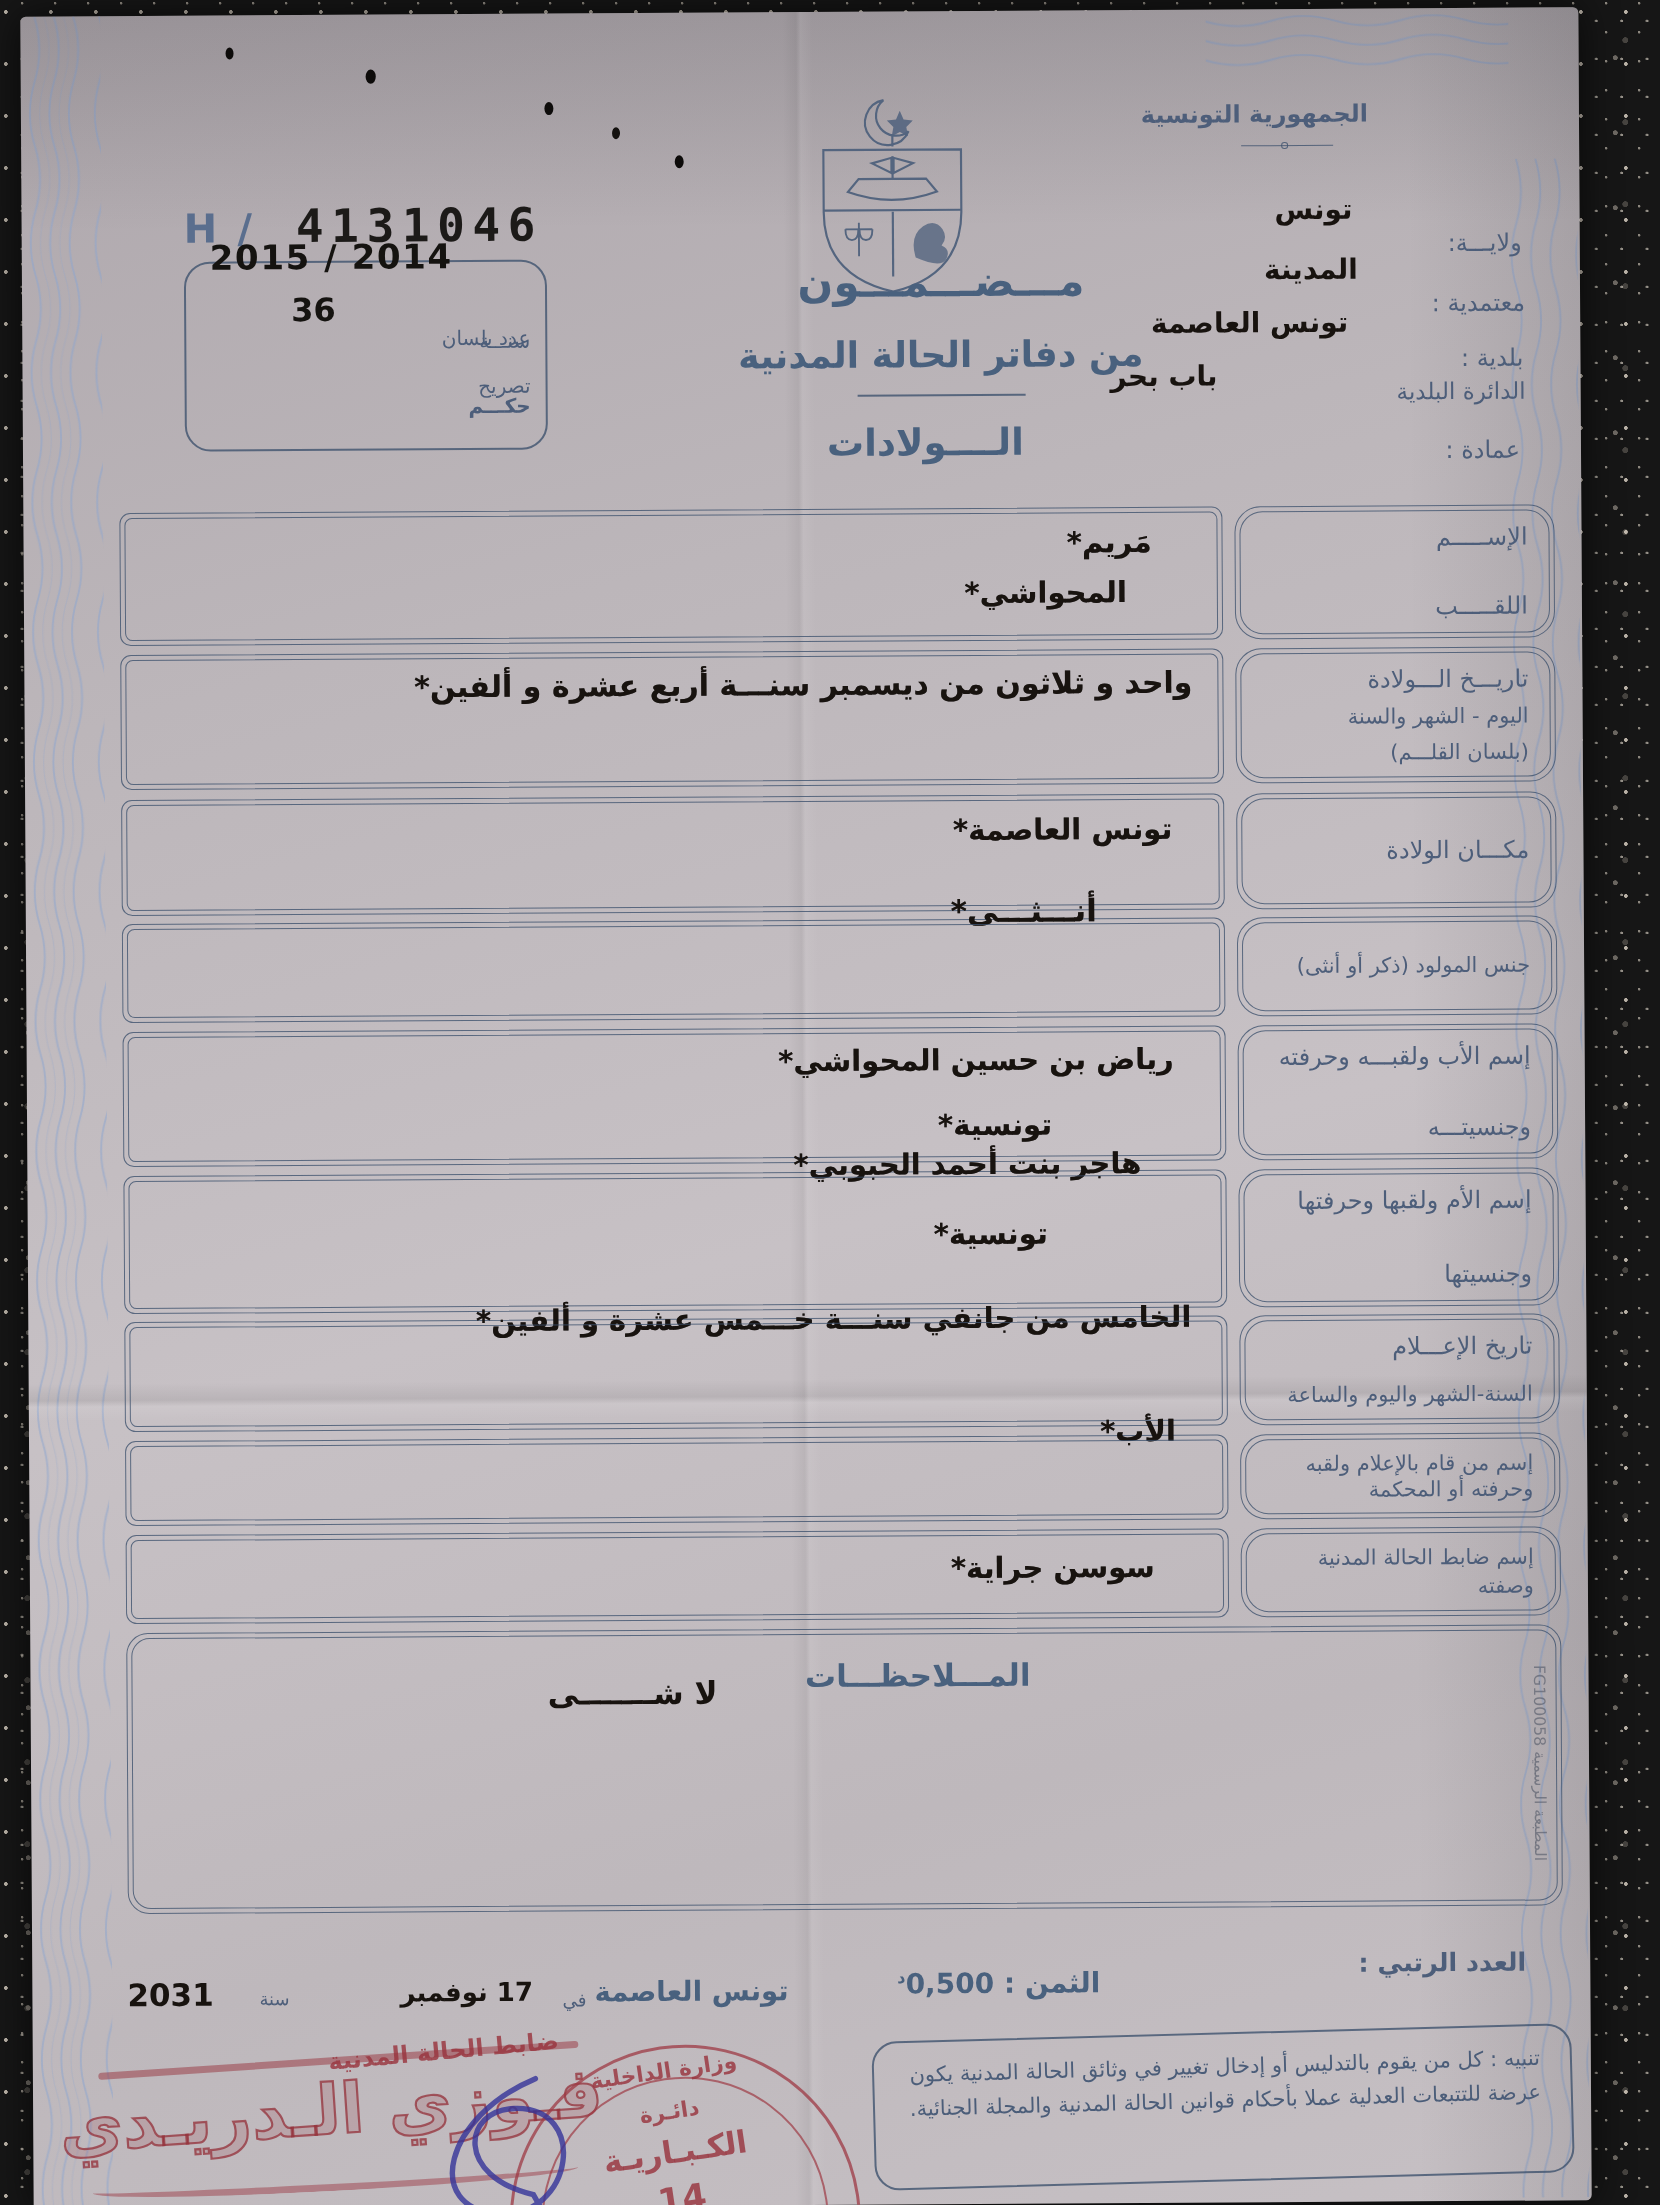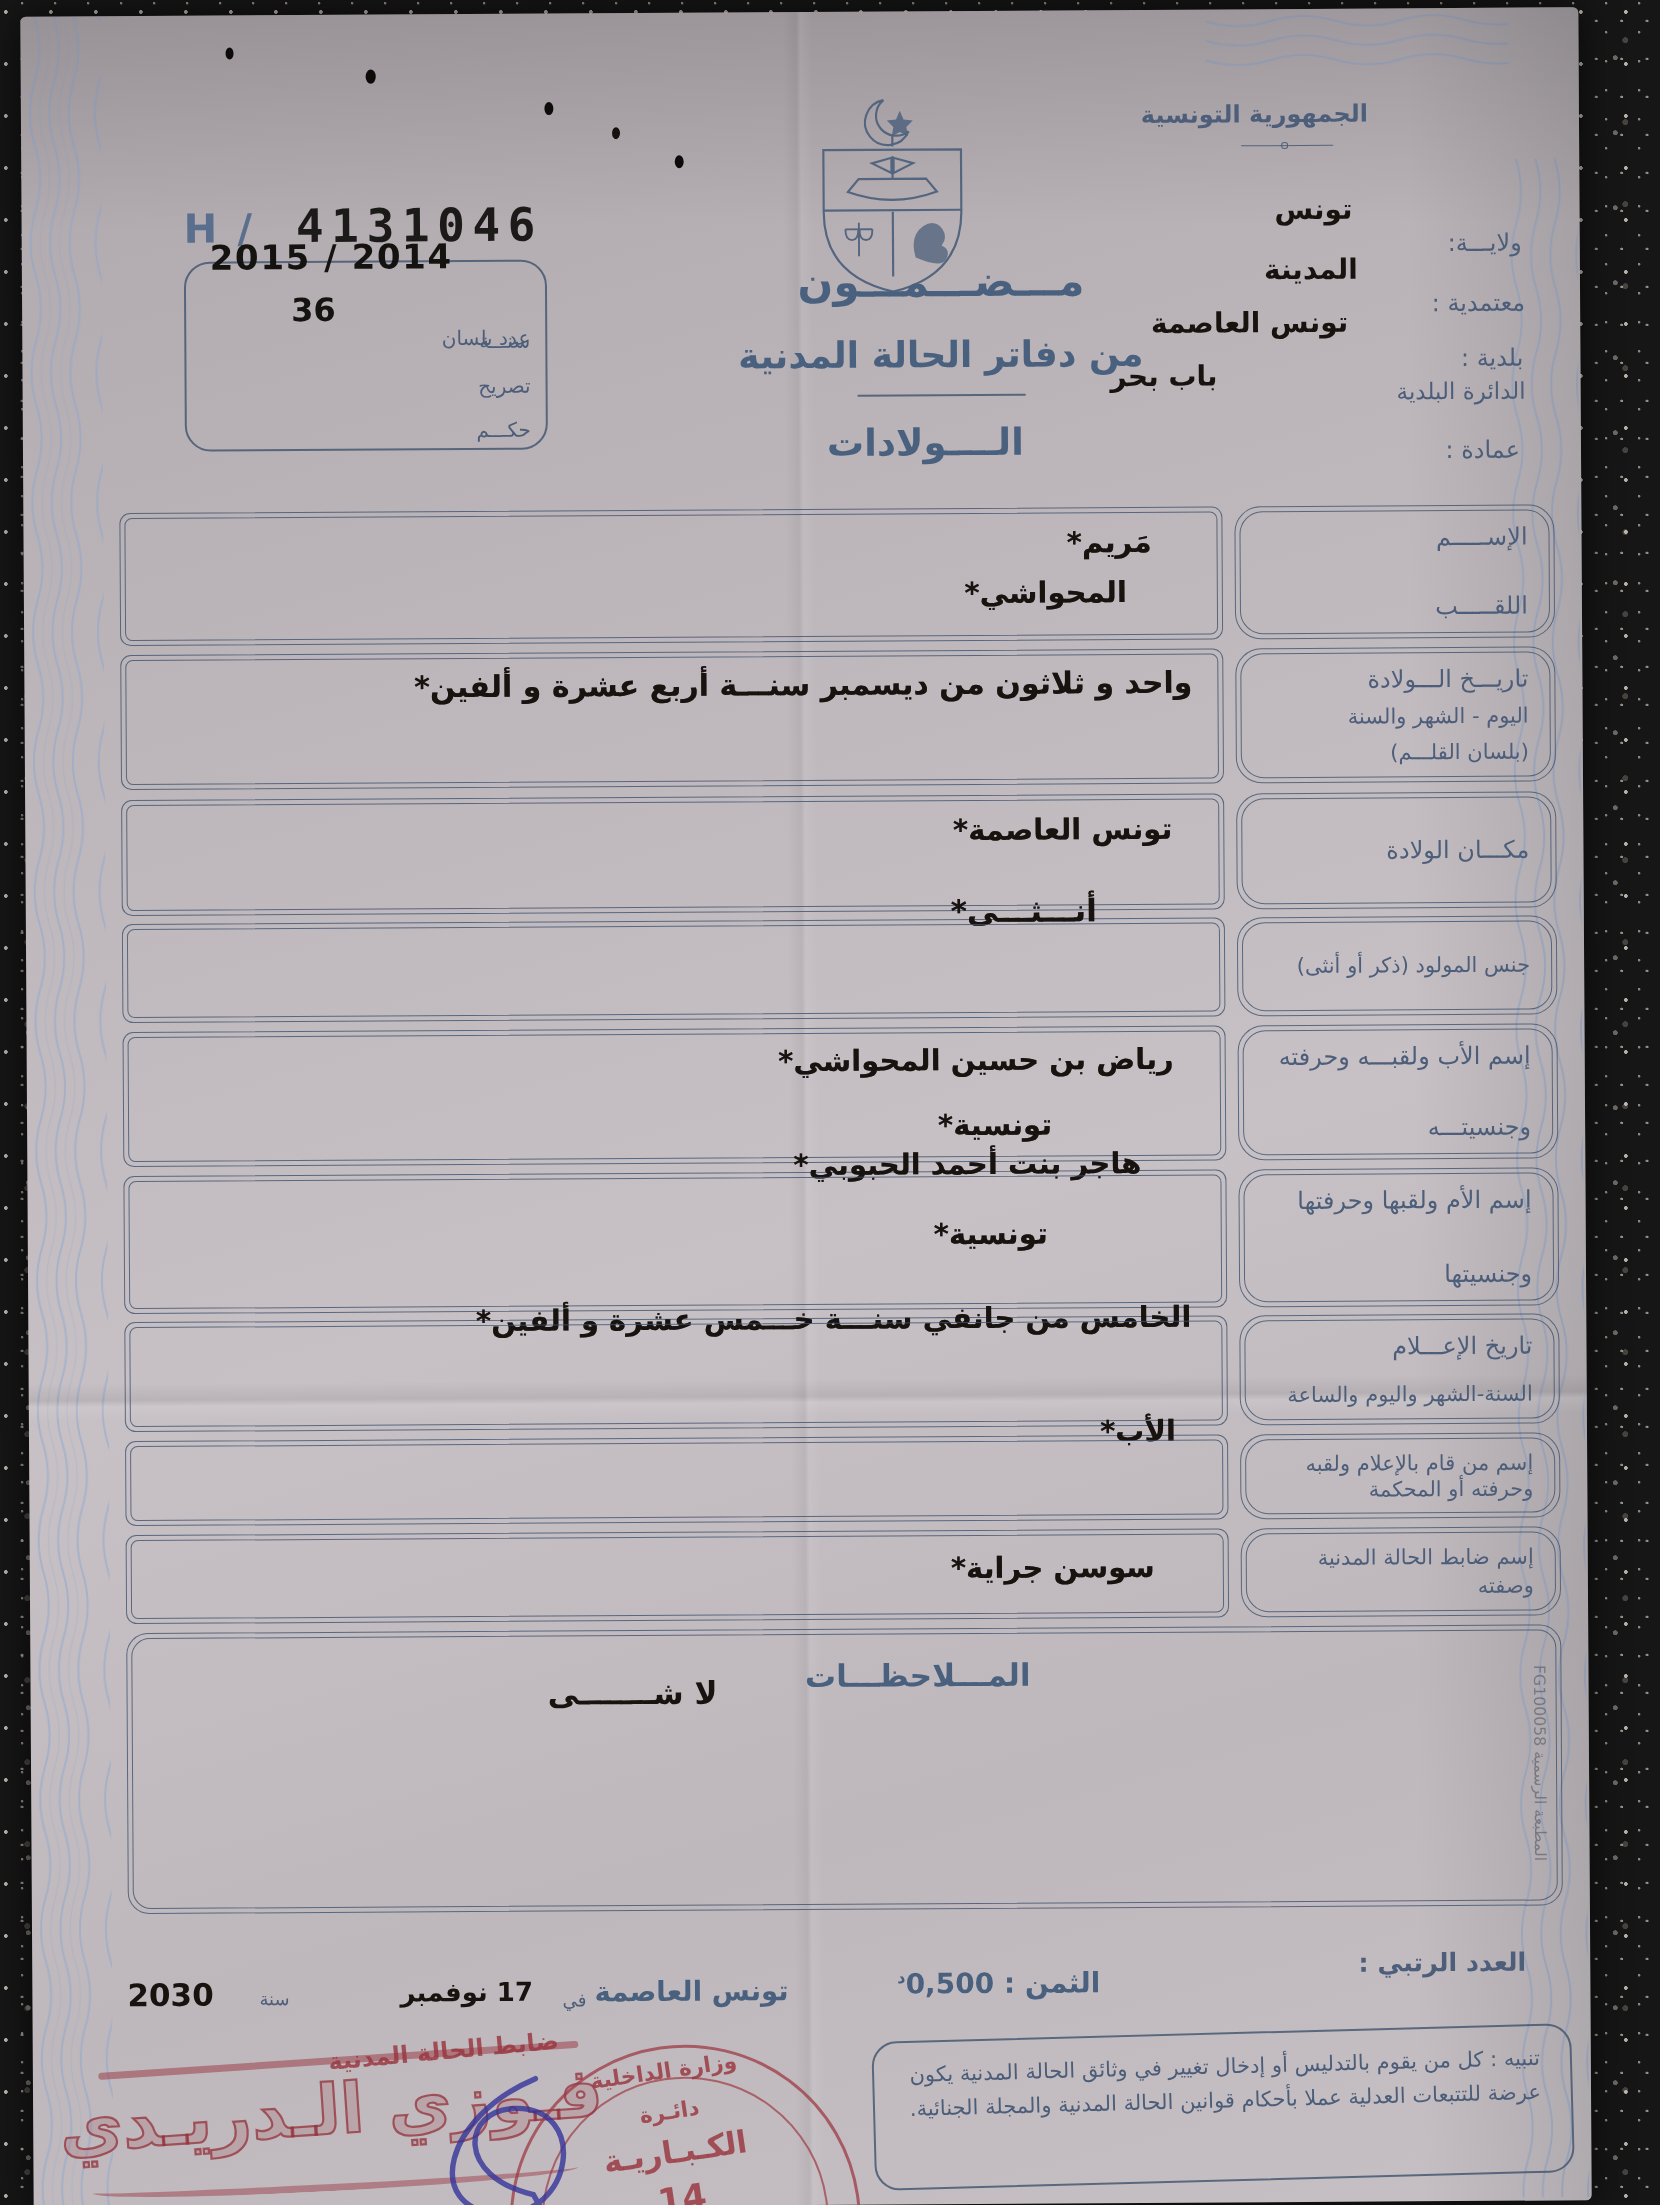--- a/index.html
+++ b/index.html
@@ -42,21 +42,21 @@
   .gl.right{right:2.2px;top:146px;}
   .gl.top{right:70px;top:2.2px;}
 
   
   .serial{position:absolute;left:162px;top:184px;white-space:nowrap;}
   .serial .pre{color:#5a6e8e;font-size:40px;font-weight:600;letter-spacing:3.2px;}
   .serial .num{color:#1c1a18;font-family:"DejaVu Sans Mono",monospace;font-size:46px;font-weight:600;letter-spacing:7.6px;margin-left:38px;}
 
   .stampbox{position:absolute;left:162px;top:246px;width:363px;height:190px;border:2.2px solid var(--ink-line);border-radius:26px;}
   .stampbox .lbl{position:absolute;right:15px;color:var(--ink);font-size:20px;white-space:nowrap;}
-  .sb-year{top:23px;margin-top:44px;} .sb-record{top:64px;} .sb-decl{top:112px;font-family:Liberation Serif, serif;} .sb-judg{top:156px;}
+  .sb-year{top:23px;margin-top:44px;} .sb-record{top:64px;} .sb-decl{top:112px;font-family:Liberation Serif, serif;} .sb-judg{top:132px;font-weight:bold;}
   .sb-yearval{position:absolute;left:24px;top:-26px;color:#151310;font-size:34px;font-weight:700;letter-spacing:1.6px;}
   .sb-recval{position:absolute;left:105px;top:28px;color:#151310;font-size:32px;font-weight:700;}
 
   .emblem{position:absolute;left:786px;top:84px;}
 
   .republic{position:absolute;right:211px;top:91px;color:var(--ink);font-size:24px;font-weight:600;direction:rtl;}
   .rep-div{position:absolute;right:246px;top:136px;width:92px;height:0;border-top:1.6px solid var(--ink-line);}
   .rep-div i{position:absolute;left:40px;top:-3.8px;width:6.5px;height:6.5px;border:1.6px solid var(--ink-line);border-radius:50%;background:transparent;display:block;}
 
   .meta-lbl{position:absolute;color:var(--ink);font-size:24px;direction:rtl;white-space:nowrap;}
@@ -324,21 +324,21 @@
     <span class="m-label">المـــلاحظـــات</span>
     <span class="m-value">لا شـــــــى</span>
   </div>
 
   <span class="seq">العدد الرتبي :</span>
   <span class="price"><span>الثمن : 0,500</span><sup>د</sup></span>
   <span class="pd-place">تونس العاصمة</span>
   <span class="pd-fi">في</span>
   <span class="pd-day">17 نوفمبر</span>
   <span class="pd-sana">سنة</span>
-  <span class="pd-year">2030</span>
+  <span class="pd-year">2031</span>
 
   <div class="warn">تنبيه : كل من يقوم بالتدليس أو إدخال تغيير في وثائق الحالة المدنية يكون عرضة للتتبعات العدلية عملا بأحكام قوانين الحالة المدنية والمجلة الجنائية.</div>
 
   <div class="off-bar"></div>
   <div class="off-title">ضابط الحالة المدنية</div>
   <div class="off-name">فـوزي الـدريـدي</div>
   <div class="off-swoosh"></div>
 
   <div class="round-stamp">
     <span class="rs-t rs-ministry">وزارة الداخلية</span>

